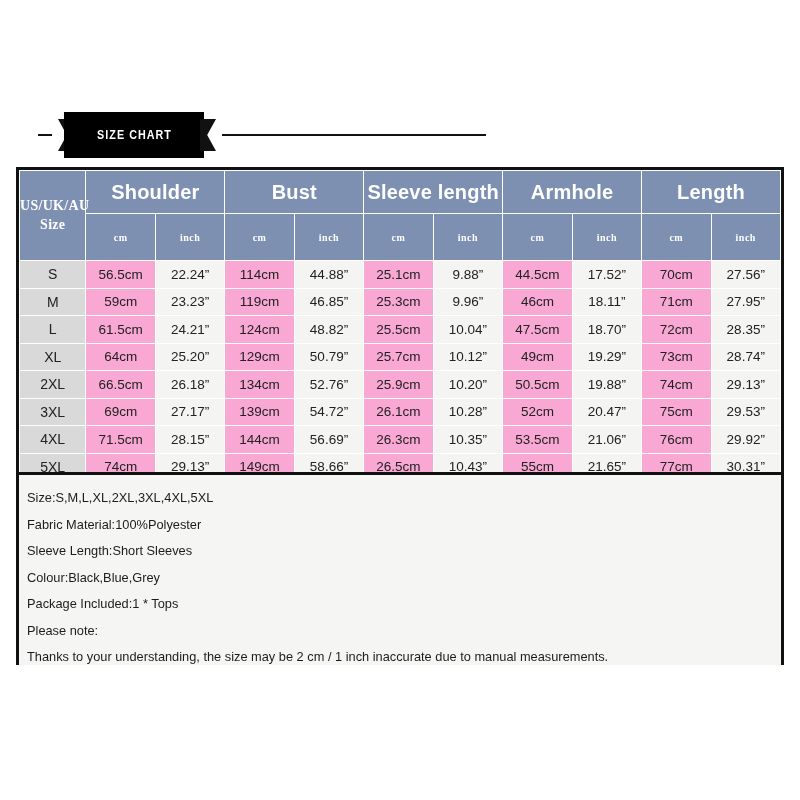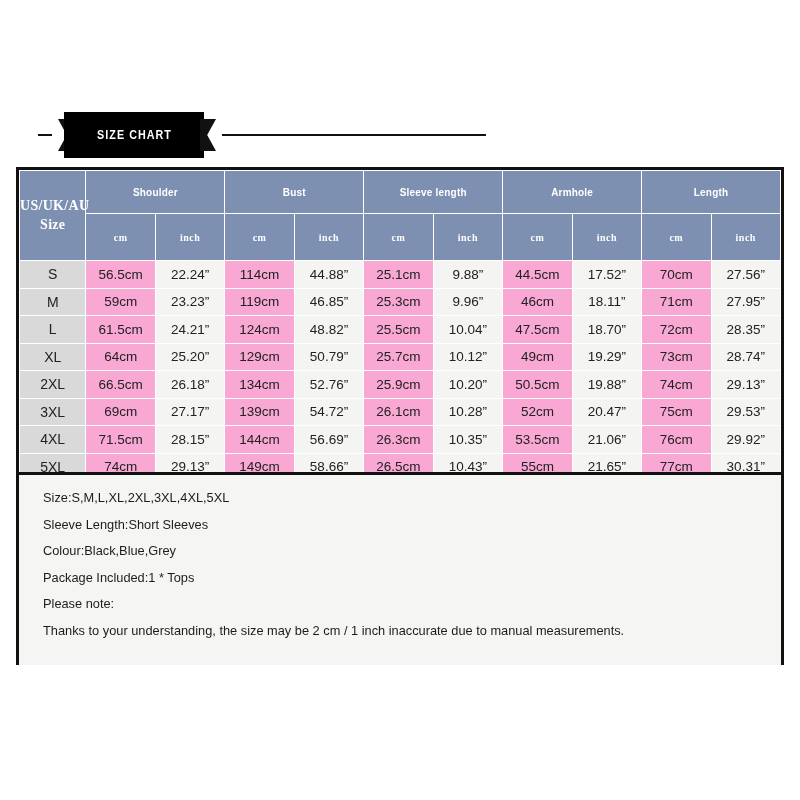--- a/index.html
+++ b/index.html
@@ -110,21 +110,21 @@
   }
 
   thead th {
     background: #7d90b1;
     color: #ffffff;
     font-family: "Liberation Serif", serif;
     font-weight: 700;
   }
   th.group-head {
     height: 42px;
-    font-size: 10px;
+    font-size: 20px;
     font-family: "Liberation Sans", sans-serif;
     letter-spacing: 0.2px;
   }
   th.size-head {
     height: 88px;
     font-size: 14px;
     line-height: 1.35;
     font-family: "Liberation Serif", serif;
     letter-spacing: 0.3px;
   }
@@ -155,21 +155,21 @@
   
   .notes {
     position: absolute;
     left: 0;
     top: 302px;
     width: 100%;
     height: 193px;
     background: #f5f5f3;
     border-top: 3px solid #111111;
     box-sizing: border-box;
-    padding: 10px 0 0 24px;
+    padding: 10px 0 0 8px;
   }
   .note-line {
     font-size: 12.8px;
     color: #1c1c1c;
     line-height: 26.5px;
     font-family: "Liberation Sans", sans-serif;
     white-space: nowrap;
   }
 </style>
 </head>
@@ -333,20 +333,21 @@
             <td class="c-cm">55cm</td>
             <td class="c-inch">21.65”</td>
             <td class="c-cm">77cm</td>
             <td class="c-inch">30.31”</td>
           </tr>
         </tbody>
     </table>
 
     <div class="notes" id="notes-block">
         <div class="note-line">Size:S,M,L,XL,2XL,3XL,4XL,5XL</div>
+        <div class="note-line">Fabric Material:100%Polyester</div>
         <div class="note-line">Sleeve Length:Short Sleeves</div>
         <div class="note-line">Colour:Black,Blue,Grey</div>
         <div class="note-line">Package Included:1 * Tops</div>
         <div class="note-line">Please note:</div>
         <div class="note-line">Thanks to your understanding, the size may be 2 cm / 1 inch inaccurate due to manual measurements.</div>
       </div>
 
   </div>
 
 </div>

